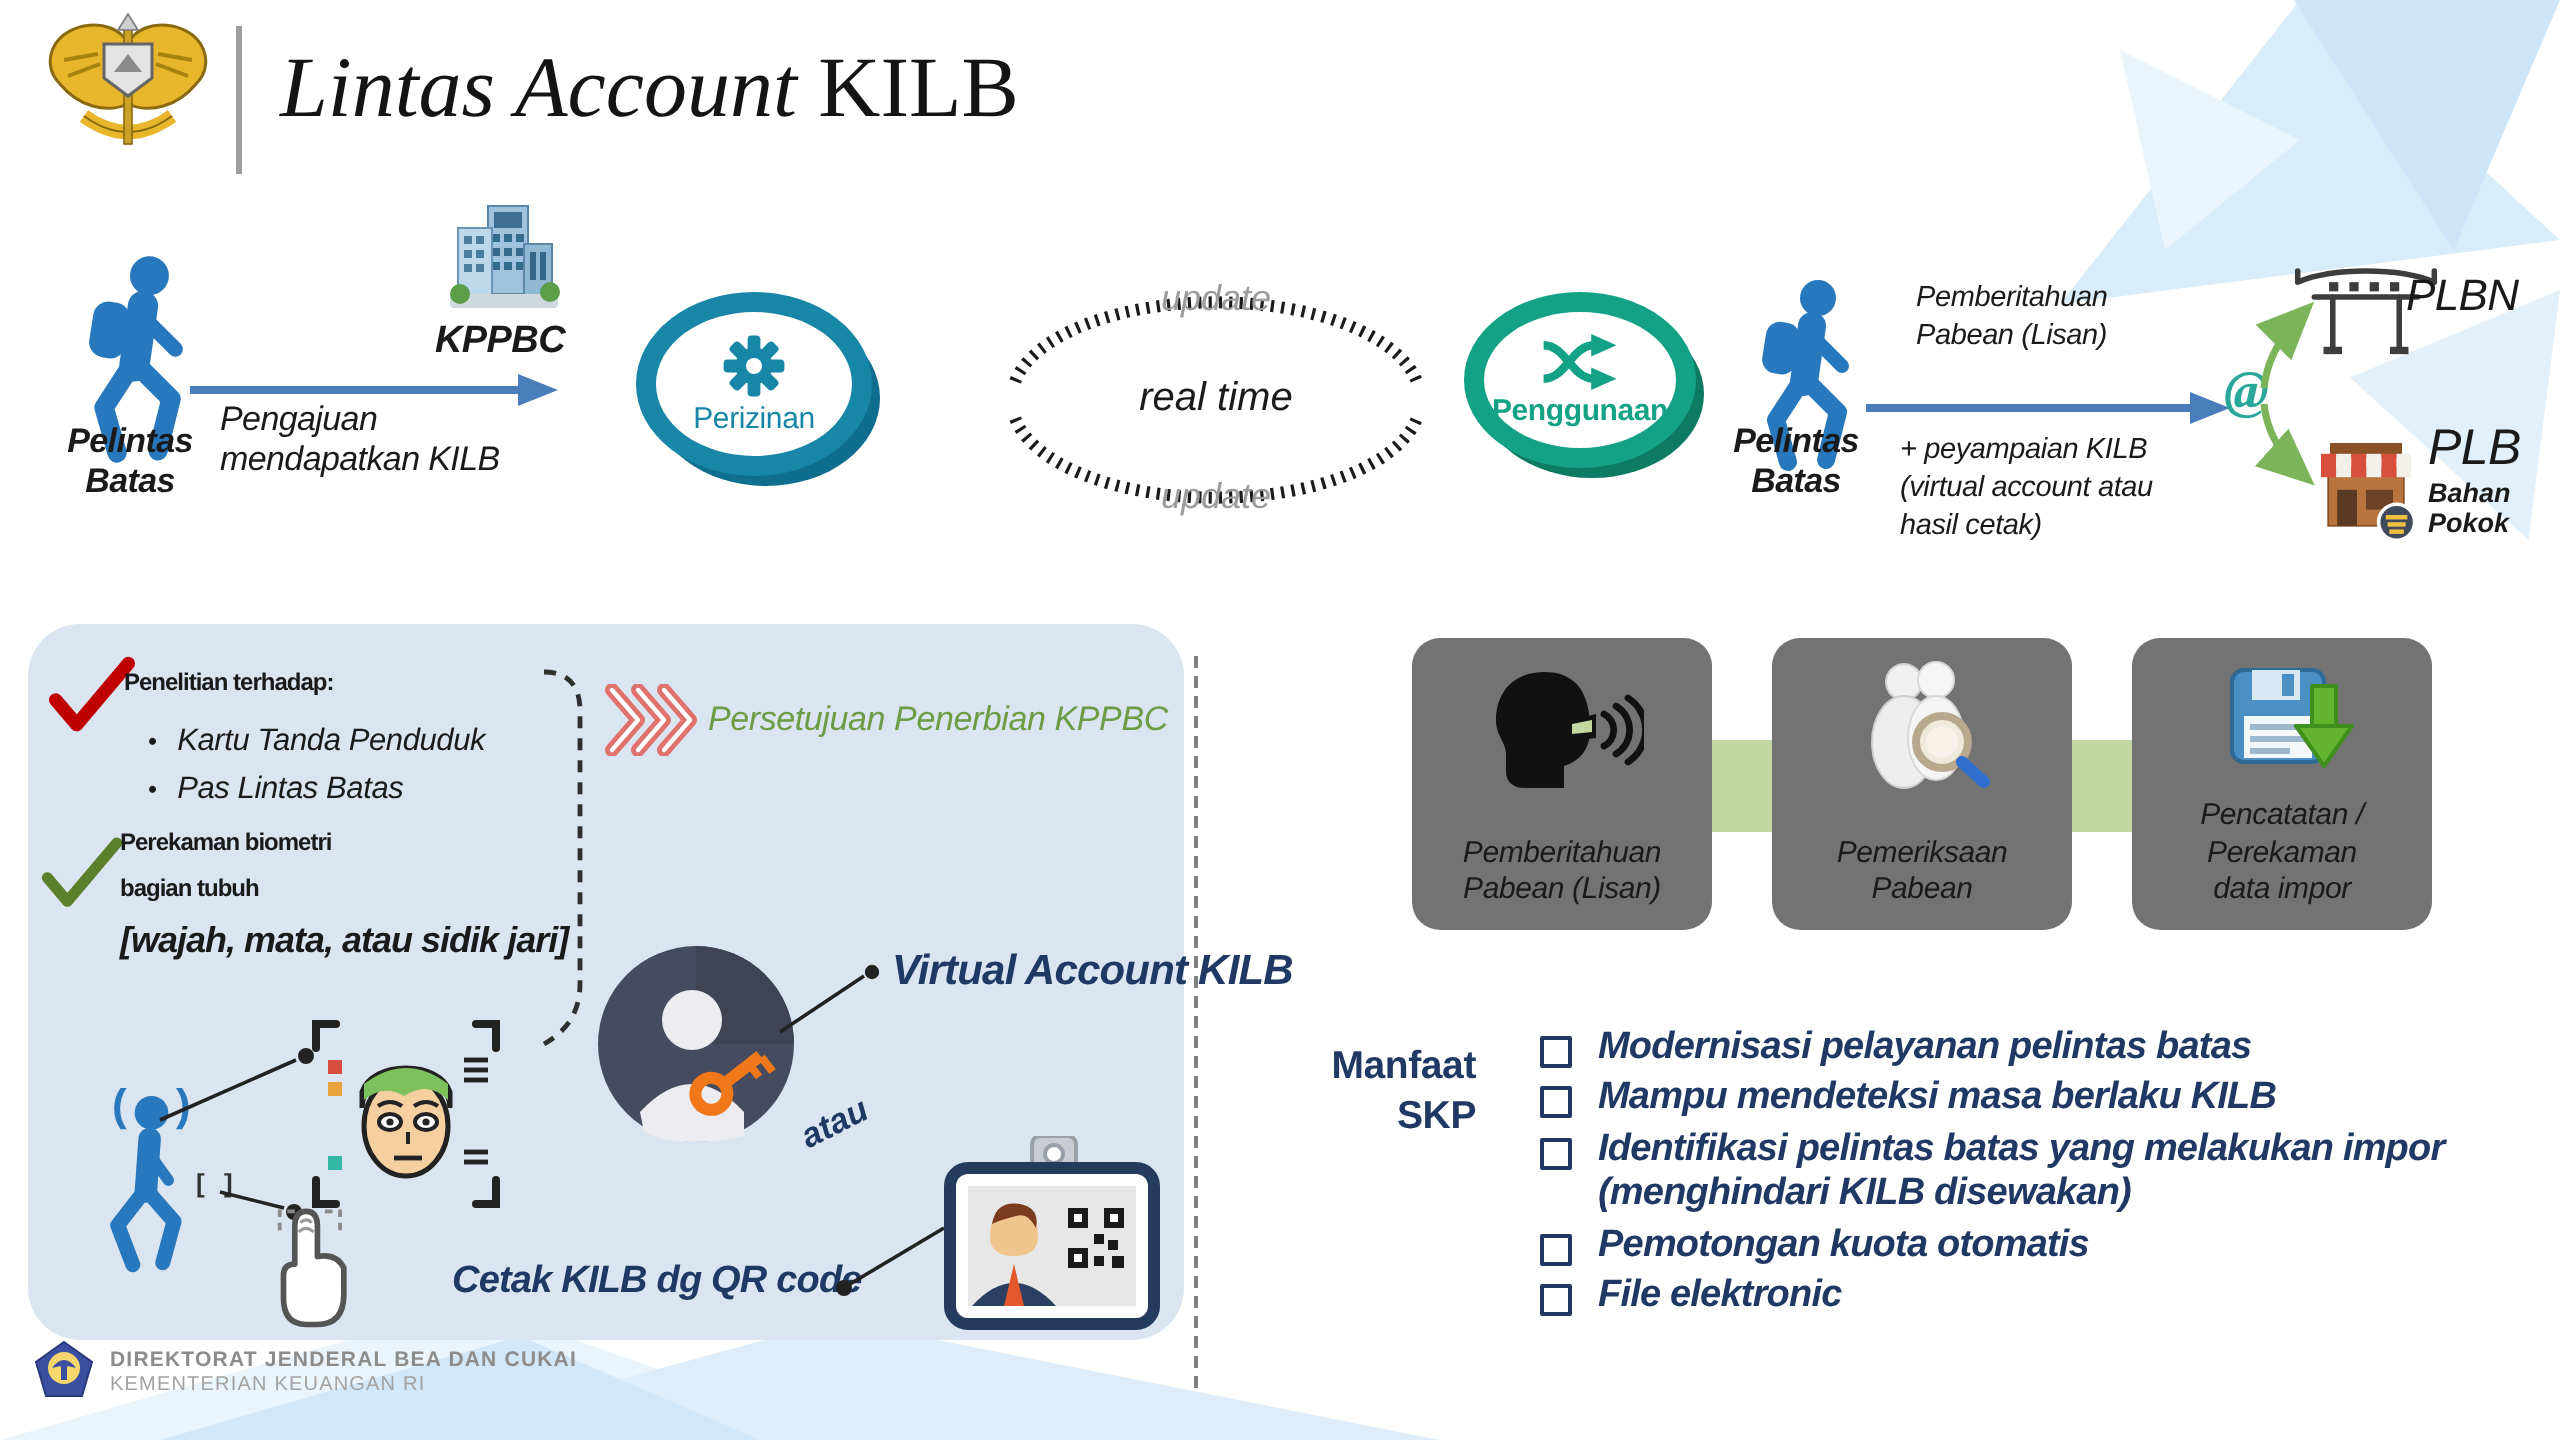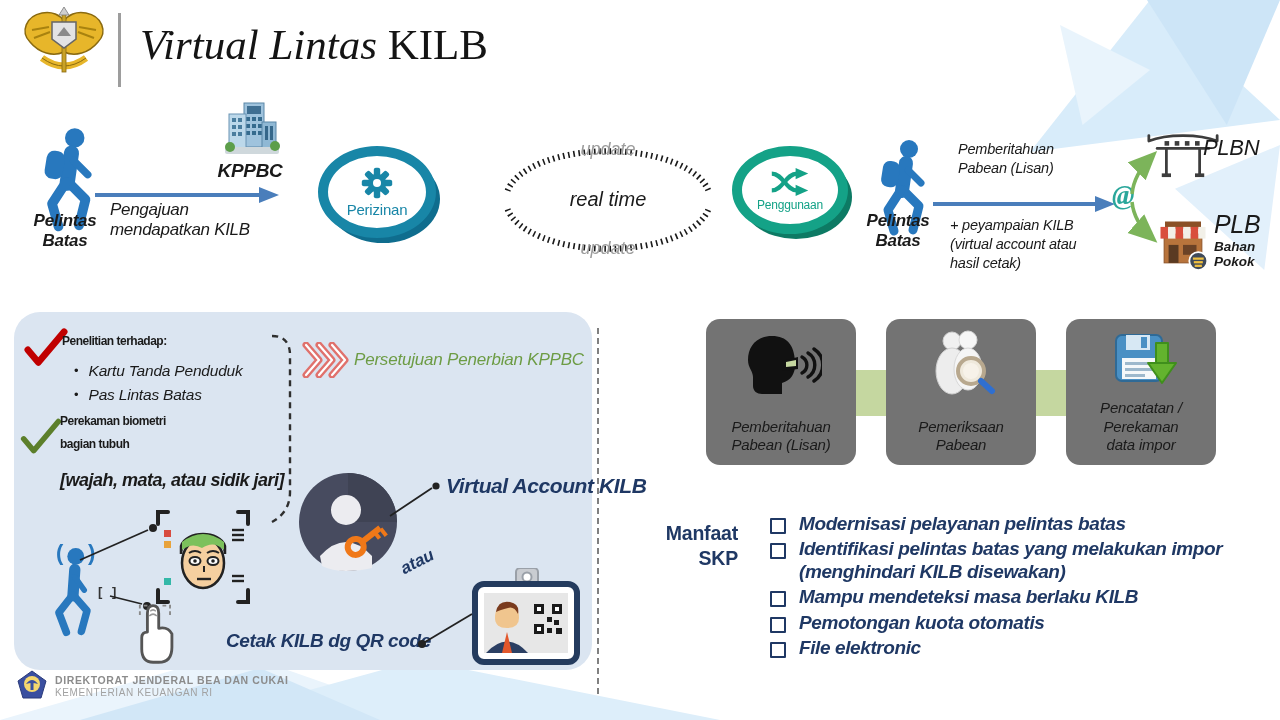--- a/index.html
+++ b/index.html
@@ -72,21 +72,21 @@
     <path d="M18 32 L34 26 M16 24 L33 21 M78 32 L62 26 M80 24 L63 21" stroke="#a8820f" stroke-width="2" fill="none"></path>
     <path d="M26 52 Q48 68 70 52" stroke="#e7b62a" stroke-width="7" fill="none"></path>
     <path d="M26 52 Q48 68 70 52" stroke="#8a6a10" stroke-width="1" fill="none"></path>
     <rect x="46" y="8" width="4" height="58" fill="#c9a227" stroke="#8a6a10" stroke-width="0.8"></rect>
     <path d="M48 1 L43 9 L53 9 Z" fill="#cfcfcf" stroke="#7a7a7a" stroke-width="0.8"></path>
     <path d="M36 16 L60 16 L60 33 L48 42 L36 33 Z" fill="#e3e3e3" stroke="#666" stroke-width="1.5"></path>
     <path d="M41 30 L48 21 L55 30 Z" fill="#8a8a8a"></path>
   </svg>
   <div class="abs hdr-divider" style="left:118px;top:13px;"></div>
   <div class="abs title" style="left:140px;top:20px;">
-    <span class="em">Virtual Lintas</span>
+    <span class="em">Lintas Account</span>
     <span>KILB</span>
   </div>
 
   <svg class="abs" style="left:30px;top:126px;" width="70" height="108" viewBox="0 0 64 100">
     <g fill="none" stroke="#2878be" stroke-linecap="round" stroke-linejoin="round">
       <circle cx="41" cy="11" r="9" fill="#2878be" stroke="none"></circle>
       <path d="M38 25 L34 53" stroke-width="14"></path>
       <rect x="14" y="23" width="17" height="26" rx="7" fill="#2878be" stroke="none" transform="rotate(9 22 36)"></rect>
       <path d="M40 32 L53 45" stroke-width="7"></path>
       <path d="M35 52 L51 68 L45 92" stroke-width="9"></path>
@@ -166,21 +166,21 @@
   <div class="abs sync-word" style="left:538px;top:238px;font-size:18px;color:#9c9c9c;">update</div>
 
   <div class="abs ring ring-green" style="left:732px;top:146px;width:116px;height:88px;">
     <svg width="44" height="28" viewBox="0 0 60 40">
       <path d="M4,32 C20,32 24,8 40,8" fill="none" stroke="#fff" stroke-width="11"></path>
       <path d="M4,8 C20,8 24,32 40,32" fill="none" stroke="#14a287" stroke-width="6"></path>
       <polygon points="38,24 56,32 38,40" fill="#14a287"></polygon>
       <path d="M4,32 C20,32 24,8 40,8" fill="none" stroke="#14a287" stroke-width="6"></path>
       <polygon points="38,0 56,8 38,16" fill="#14a287"></polygon>
     </svg>
-    <div class="ring-label green-t" style="font-size:12px;">Penggunaan</div>
+    <div class="ring-label green-t" style="font-size:15px;font-weight:bold;">Penggunaan</div>
   </div>
 
   <svg class="abs" style="left:868px;top:138px;" width="64" height="100" viewBox="0 0 64 100">
     <g fill="none" stroke="#2878be" stroke-linecap="round" stroke-linejoin="round">
       <circle cx="41" cy="11" r="9" fill="#2878be" stroke="none"></circle>
       <path d="M38 25 L34 53" stroke-width="14"></path>
       <rect x="14" y="23" width="17" height="26" rx="7" fill="#2878be" stroke="none" transform="rotate(9 22 36)"></rect>
       <path d="M40 32 L53 45" stroke-width="7"></path>
       <path d="M35 52 L51 68 L45 92" stroke-width="9"></path>
       <path d="M33 52 L20 72 L26 93" stroke-width="9"></path>
@@ -260,21 +260,21 @@
       <div class="p-bullet-row">
         <span class="p-bullet-dot">•</span>
         <span class="p-bullet-txt">Pas Lintas Batas</span>
       </div>
     </div>
     <svg class="p-abs" style="left:6px;top:104px;" width="42" height="42" viewBox="0 0 46 40">
       <path d="M4 22 L15 35 L42 3" fill="none" stroke="#5c7f2b" stroke-width="6" stroke-linecap="round" stroke-linejoin="round"></path>
     </svg>
     <div class="p-abs p-head" style="left:46px;top:102px;">Perekaman biometri</div>
     <div class="p-abs p-head" style="left:46px;top:125px;">bagian tubuh</div>
-    <div class="p-abs" style="left:46px;top:148px;font-size:18px;font-weight:700;font-style:italic;letter-spacing:-.5px;margin-top:10px;">[wajah, mata, atau sidik jari]</div>
+    <div class="p-abs" style="left:46px;top:148px;font-size:18px;font-weight:700;font-style:italic;letter-spacing:-.5px;">[wajah, mata, atau sidik jari]</div>
 
     <svg class="p-abs" style="left:256px;top:20px;" width="24" height="196" viewBox="0 0 24 196">
       <path d="M2,4 Q21,4 20,26 L20,160 Q20,180 2,190" fill="none" stroke="#2f2f2f" stroke-width="2.4" stroke-dasharray="6 5"></path>
     </svg>
     <svg class="p-abs" style="left:288px;top:30px;" width="48" height="36" viewBox="0 0 48 36">
       <g fill="none" stroke-linecap="round" stroke-linejoin="round">
         <g stroke="#e0716c" stroke-width="7">
             <path d="M4,3 L17,18 L4,33"></path>
             <path d="M17,3 L30,18 L17,33"></path>
             <path d="M30,3 L43,18 L30,33"></path>
@@ -456,25 +456,25 @@
     <div>Manfaat</div>
     <div>SKP</div>
   </div>
   <div class="abs" style="left:770px;top:513px;width:500px;">
     <div class="benefit-row">
       <span class="benefit-box"></span>
       <span class="benefit-txt">Modernisasi pelayanan pelintas batas</span>
     </div>
     <div class="benefit-row">
       <span class="benefit-box"></span>
-      <span class="benefit-txt">Identifikasi pelintas batas yang melakukan impor (menghindari KILB disewakan)</span>
+      <span class="benefit-txt">Mampu mendeteksi masa berlaku KILB</span>
     </div>
     <div class="benefit-row">
       <span class="benefit-box"></span>
-      <span class="benefit-txt">Mampu mendeteksi masa berlaku KILB</span>
+      <span class="benefit-txt">Identifikasi pelintas batas yang melakukan impor (menghindari KILB disewakan)</span>
     </div>
     <div class="benefit-row">
       <span class="benefit-box"></span>
       <span class="benefit-txt">Pemotongan kuota otomatis</span>
     </div>
     <div class="benefit-row">
       <span class="benefit-box"></span>
       <span class="benefit-txt">File elektronic</span>
     </div>
   </div>

